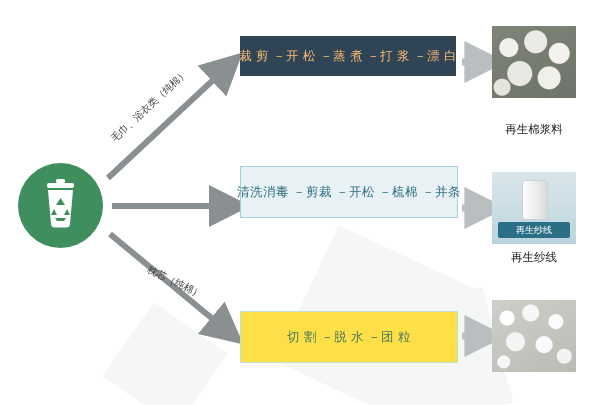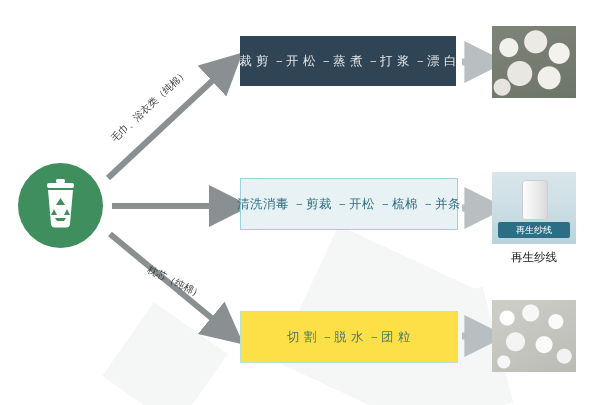--- a/index.html
+++ b/index.html
@@ -38,22 +38,22 @@
   }
   .cap1{left:113px;top:133px;transform:rotate(-43deg);}
   .cap2{left:128px;top:186px;}
   .cap3{left:148px;top:262px;transform:rotate(26deg);}
 
   
   .pbox{
     position:absolute;display:flex;align-items:center;justify-content:center;
     font-size:12.5px;letter-spacing:.5px;white-space:nowrap;
   }
-  .pbox1{left:240px;top:36px;width:216px;height:50px;background:#2f4454;color:#e5e5e5;}
-  .pbox2{left:240px;top:178px;width:216px;height:50px;background:#e8f2f4;color:#2f6f83;border:1px solid #9fd0dd;}
+  .pbox1{left:240px;top:36px;width:216px;height:40px;background:#2f4454;color:#fdba74;}
+  .pbox2{left:240px;top:166px;width:216px;height:50px;background:#e8f2f4;color:#2f6f83;border:1px solid #9fd0dd;}
   .pbox3{left:240px;top:311px;width:216px;height:50px;background:#fde047;color:#4f7a5d;border:1px solid #bfe0c9;}
 
   
   .prod{position:absolute;width:84px;height:72px;overflow:hidden;}
   .prod1{left:492px;top:26px;}
   .prod2{left:492px;top:172px;}
   .prod3{left:492px;top:300px;}
   .prod-label{
     position:absolute;width:110px;text-align:center;font-size:11.5px;color:#1b1b1b;
   }
@@ -135,20 +135,21 @@
   <div class="cap cap1">毛巾、浴衣类（纯棉）</div>
   <div class="cap cap3">枕芯（纯棉）</div>
 
   <div class="pbox pbox1">裁 剪 －开 松 －蒸 煮 －打 浆 －漂 白</div>
   <div class="pbox pbox2">清洗消毒 －剪裁 －开松 －梳棉 －并条</div>
   <div class="pbox pbox3">切 割  －脱 水  －团 粒</div>
 
   <div class="prod prod1">
     <div class="photo cotton"></div>
   </div>
+  <div class="prod-label pl1">再生棉浆料</div>
 
   <div class="prod prod2">
     <div class="photo yarn">
       <div class="yarn-cone"></div>
       <div class="yarn-band">再生纱线</div>
     </div>
   </div>
   <div class="prod-label pl2">再生纱线</div>
 
   <div class="prod prod3">

